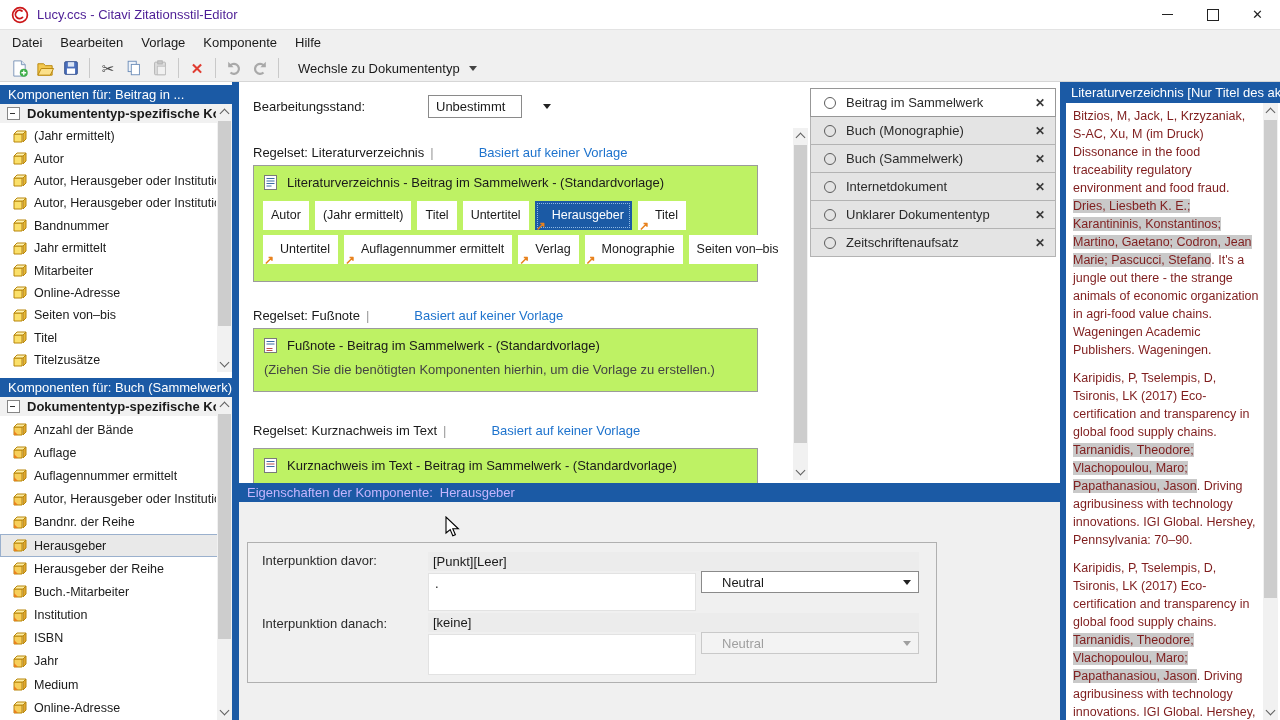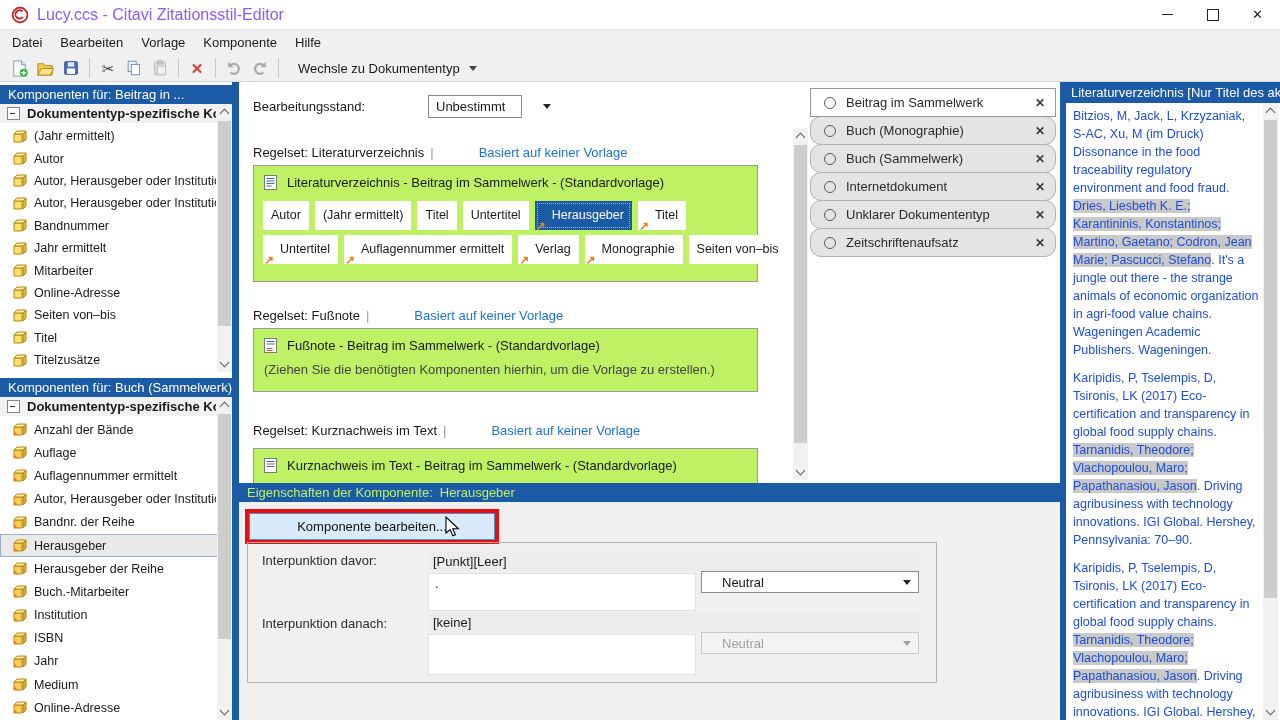--- a/index.html
+++ b/index.html
@@ -3,21 +3,21 @@
 <meta charset="utf-8">
 <style>
   html,body{margin:0;padding:0;}
   body{width:1280px;height:720px;overflow:hidden;position:relative;background:#fff;
        font-family:"Liberation Sans", sans-serif;font-size:13px;color:#1a1a1a;
        -webkit-font-smoothing:antialiased;}
   
   .titlebar{position:absolute;left:0;top:0;width:1280px;height:30px;background:#fff;
             display:flex;align-items:center;border-bottom:1px solid #e3e3e3;box-sizing:border-box;}
   .applogo{margin:0 8px 0 11px;width:18px;height:18px;display:flex;}
-  .title{font-size:16px;color:#8b5cf6;}
+  .title{font-size:13px;color:#4c1d95;}
   .wbtns{position:absolute;right:0;top:0;height:29px;display:flex;}
   .wbtn{width:45px;height:29px;display:flex;align-items:center;justify-content:center;cursor:default;}
   .min-glyph{width:11px;height:1px;background:#222;display:block;}
   .max-glyph{width:10px;height:10px;border:1px solid #222;display:block;}
   .x-glyph{font-size:13px;color:#222;line-height:1;}
   
   .menubar{position:absolute;left:0;top:30px;width:1280px;height:25px;background:#f0f0f0;
            display:flex;align-items:center;padding-left:3px;box-sizing:border-box;}
   .menu-item{padding:3px 9px;color:#1a1a1a;}
   
@@ -87,49 +87,49 @@
   .chip.has-arrow{padding-left:17px;}
   .chip.selected{background:#1b5aa5;color:#fff;outline:1px dotted #8fb8e4;outline-offset:-3px;}
   .chip-arrow{display:none;position:absolute;left:1px;bottom:-2px;color:#e8821e;font-weight:bold;
               font-size:12px;line-height:1;}
   .chip.has-arrow .chip-arrow{display:block;}
   .box-hint{padding:2px 10px;color:#444;}
   
   .tabstrip{position:absolute;left:571px;top:6px;width:246px;}
   .dtab{height:29px;box-sizing:border-box;border:1px solid #b3b3b3;background:#e4e4e4;display:flex;
         align-items:center;padding:0 10px 0 13px;gap:10px;}
-  .dtab + .dtab{margin-top:-1px;border-radius:11px;}
+  .dtab + .dtab{margin-top:-1px;}
   .dtab.active{background:#fff;border-color:#979797;position:relative;z-index:2;}
   .dtab-circle{width:10px;height:10px;border:1px solid #5c5c5c;border-radius:50%;flex:0 0 auto;}
   .dtab-label{flex:1;overflow:hidden;white-space:nowrap;color:#2a2a2a;}
   .dtab-x{color:#3a3a3a;font-size:12px;font-weight:bold;flex:0 0 auto;}
   
   .props{position:absolute;left:239px;top:483px;width:821px;height:237px;background:#f0f0f0;}
-  .props-hd{height:19px;line-height:19px;background:#1b5aa5;color:#bef264;padding-left:8px;white-space:nowrap;}
+  .props-hd{height:19px;line-height:19px;background:#1b5aa5;color:#c4b5fd;padding-left:8px;white-space:nowrap;}
   .props-hd .hdval{margin-left:7px;}
   .red-annot{position:absolute;left:6px;top:26px;width:246px;height:27px;border:4px solid #e8100c;}
   .edit-btn{position:absolute;left:0;top:0;right:0;bottom:0;background:#d9eafa;border:1px solid #4e8fce;
             display:flex;align-items:center;justify-content:center;color:#111;}
   .cursor{position:absolute;left:206px;top:33px;z-index:5;}
   .groupbox{position:absolute;left:8px;top:59px;width:690px;height:141px;border:1px solid #b0b0b0;box-sizing:border-box;}
   .gb-label{position:absolute;left:14px;color:#2a2a2a;}
   .gb-pattern{position:absolute;left:180px;width:491px;height:19px;line-height:19px;background:#ececec;
               padding-left:5px;box-sizing:border-box;color:#1a1a1a;}
   .gb-text{position:absolute;left:180px;width:268px;background:#fff;border:1px solid #e2e2e2;
            box-sizing:border-box;padding:2px 6px;}
   .gb-combo{position:absolute;left:453px;width:218px;height:22px;padding-left:20px;}
   .gb-combo.disabled{background:#f3f3f3;border-color:#c9c9c9;color:#9f9f9f;}
   .gb-combo.disabled .caret{border-top-color:#9f9f9f;}
   
   .preview{position:absolute;left:1060px;top:82px;width:220px;height:638px;background:#fff;
            border-left:6px solid #1b5aa5;box-sizing:border-box;}
   .prev-hd{height:21px;line-height:21px;background:#1b5aa5;color:#fff;padding-left:5px;
            white-space:nowrap;overflow:hidden;}
   .prev-body{position:absolute;left:6px;top:21px;right:18px;bottom:0;overflow:hidden;
-             padding:4px 1px 4px 1px;font-size:12.5px;line-height:18px;color:#1d4ed8;}
+             padding:4px 1px 4px 1px;font-size:12.5px;line-height:18px;color:#7f1d1d;}
   .prev-body p{margin:0 0 10px 0;}
   .hl{background:#c9c9c9;}
 </style>
 </head>
 <body>
 
 <div id="app">
 
   <div class="titlebar">
     <span class="applogo">
@@ -701,23 +701,20 @@
           <span class="dtab-label">Zeitschriftenaufsatz</span>
           <span class="dtab-x">✕</span>
         </div>
       </div>
   </div>
 
   <div class="props">
     <div class="props-hd">
       <span>Eigenschaften der Komponente:</span><span class="hdval">Herausgeber</span>
     </div>
-    <div class="red-annot">
-      <div class="edit-btn">Komponente bearbeiten...</div>
-    </div>
     <span class="cursor">
       <svg width="20" height="22" viewBox="0 0 20 22">
           <polygon points="1,1 1,17 5.2,13.6 7.8,19.8 10.4,18.7 7.8,12.8 13.4,12.8" fill="#fff" stroke="#000" stroke-width="1.1"></polygon>
         </svg>
     </span>
     <div class="groupbox">
       <span class="gb-label" style="top:10px">Interpunktion davor:</span>
       <div class="gb-pattern" style="top:9px">[Punkt][Leer]</div>
       <div class="gb-text" style="top:30px;height:38px">.</div>
       <div class="combo gb-combo" style="top:28px">

